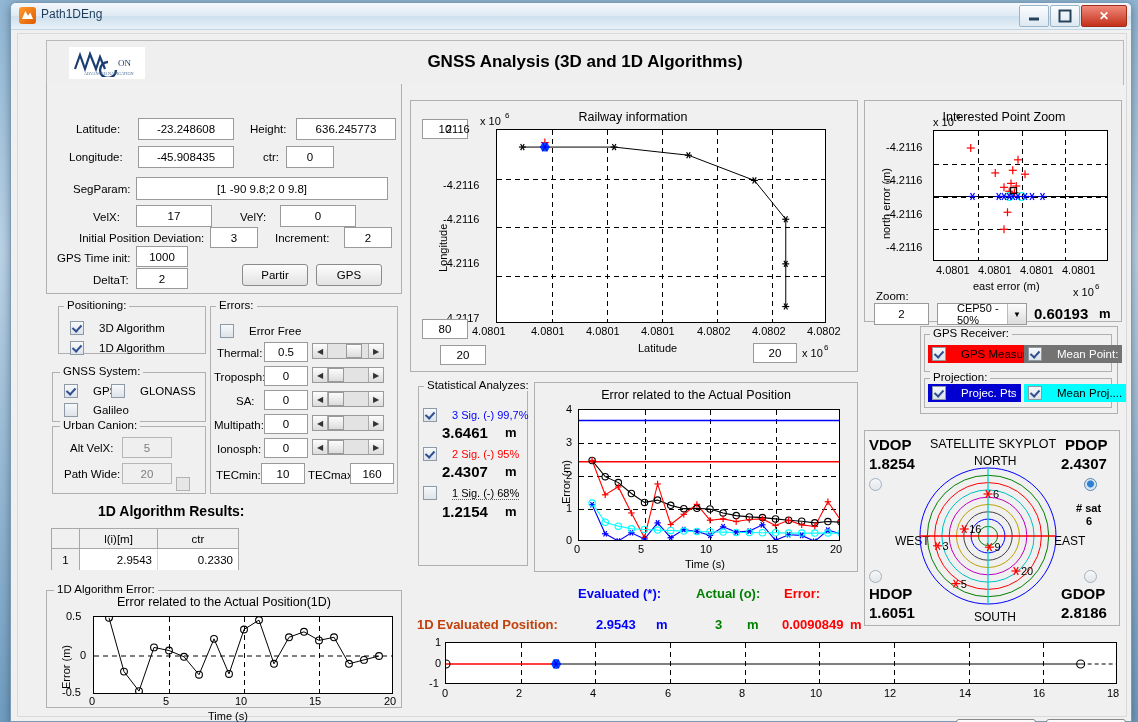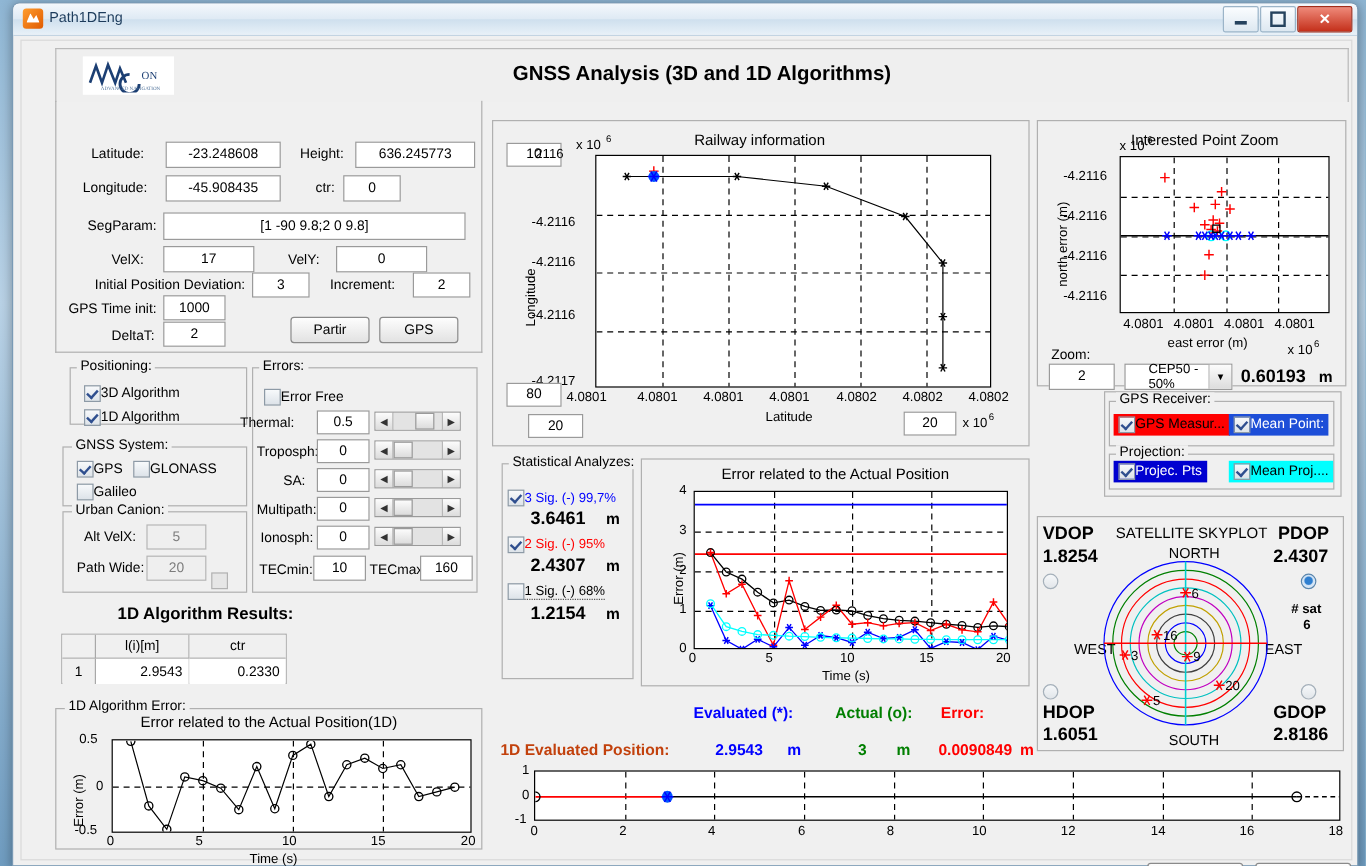--- a/index.html
+++ b/index.html
@@ -37,21 +37,21 @@
   
   .lbl{position:absolute;font-size:11.5px;color:#000;white-space:nowrap;}
   .fld{position:absolute;background:#fff;border:1px solid #9a9a9a;font-size:11.5px;
        display:flex;align-items:center;justify-content:center;color:#000;box-sizing:border-box;}
   .fld.dis{background:#efefef;color:#7d7d7d;border-color:#b6b6b6;}
   .btn{position:absolute;background:linear-gradient(180deg,#fdfdfd,#e2e2e2);border:1px solid #8a8a8a;
        border-radius:3px;font-size:11.5px;display:flex;align-items:center;justify-content:center;
        color:#000;box-sizing:border-box;}
   .grp{position:absolute;border:1px solid #b0b0b0;box-sizing:border-box;}
   .grpt{position:absolute;background:#f0f0f0;font-size:11.5px;padding:0 3px;color:#000;}
-  .cb{position:absolute;display:flex;align-items:center;gap:0;font-size:11.5px;color:#000;white-space:nowrap;justify-content:center;}
+  .cb{position:absolute;display:flex;align-items:center;gap:15px;font-size:11.5px;color:#000;white-space:nowrap;justify-content:center;}
   .box{width:12px;height:12px;border:1px solid #8d9aa6;background:linear-gradient(180deg,#f7f9fb,#dde3e9);
        display:inline-block;position:relative;flex:none;}
   .box.on:after{content:"";position:absolute;left:3px;top:1px;width:4px;height:7px;
        border:solid #2f4f8f;border-width:0 2px 2px 0;transform:rotate(42deg);}
   .box.dis{background:#e6e6e6;border-color:#b2b2b2;}
   .sl{position:absolute;height:16px;display:flex;border:1px solid #9a9a9a;box-sizing:border-box;background:#efefef;}
   .sl .ar{width:14px;background:linear-gradient(180deg,#fcfcfc,#dcdcdc);border-right:1px solid #a9a9a9;
           display:flex;align-items:center;justify-content:center;font-size:8px;color:#333;}
   .sl .ar.r{border-right:none;border-left:1px solid #a9a9a9;}
   .sl .tr{flex:1;background:#e3e3e3;position:relative;}
@@ -181,21 +181,21 @@
     <div class="fld dis" style="left:104px;top:429px;width:50px;height:21px;">20</div>
     <span class="box dis" style="position:absolute;left:158px;top:443px;"></span>
 
     <div class="grp" style="left:192px;top:272px;width:188px;height:188px;"></div>
     <div class="grpt" style="left:198px;top:265px;">Errors:</div>
     <div class="cb" style="left:202px;top:290px;">
       <span class="box"></span>
       <span>Error Free</span>
         </div>
 
-    <div class="lbl" style="left:182px;top:313px;text-align:right;">Thermal:</div>
+    <div class="lbl" style="left:199px;top:313px;text-align:right;">Thermal:</div>
     <div class="fld" style="left:246px;top:308px;width:44px;height:20px;">0.5</div>
     <div class="sl" style="left:294px;top:309px;width:72px;">
       <div class="ar">◀</div>
       <div class="tr">
             <div class="th" style="left:46%;"></div>
           </div>
       <div class="ar r">▶</div>
         </div>
 
     <div class="lbl" style="left:196px;top:337px;">Troposph:</div>
@@ -670,21 +670,21 @@
     <div class="bigv" style="left:1016px;top:271px;">0.60193</div>
     <div class="bigv" style="left:1081px;top:272px;font-size:13px;">m</div>
 
     <div style="position:absolute;left:902px;top:292px;width:196px;height:86px;border:1px solid #b0b0b0;background:#f0f0f0;"></div>
     <div class="grp" style="left:906px;top:300px;width:188px;height:38px;"></div>
     <div class="grpt" style="left:912px;top:293px;">GPS Receiver:</div>
     <div class="cb" style="left:910px;top:311px;background:#ff0000;padding:2px 4px;color:#000;">
       <span class="box on"></span>
       <span>GPS Measur...</span>
         </div>
-    <div class="cb" style="left:1006px;top:311px;background:#1d4ed8;padding:2px 4px;color:#fff;">
+    <div class="cb" style="left:1006px;top:311px;background:#737373;padding:2px 4px;color:#fff;">
       <span class="box on"></span>
       <span>Mean Point:</span>
         </div>
 
     <div class="grp" style="left:906px;top:344px;width:188px;height:30px;"></div>
     <div class="grpt" style="left:912px;top:337px;">Projection:</div>
     <div class="cb" style="left:910px;top:350px;background:#0000d0;padding:2px 4px;color:#fff;">
       <span class="box on"></span>
       <span>Projec. Pts</span>
         </div>

